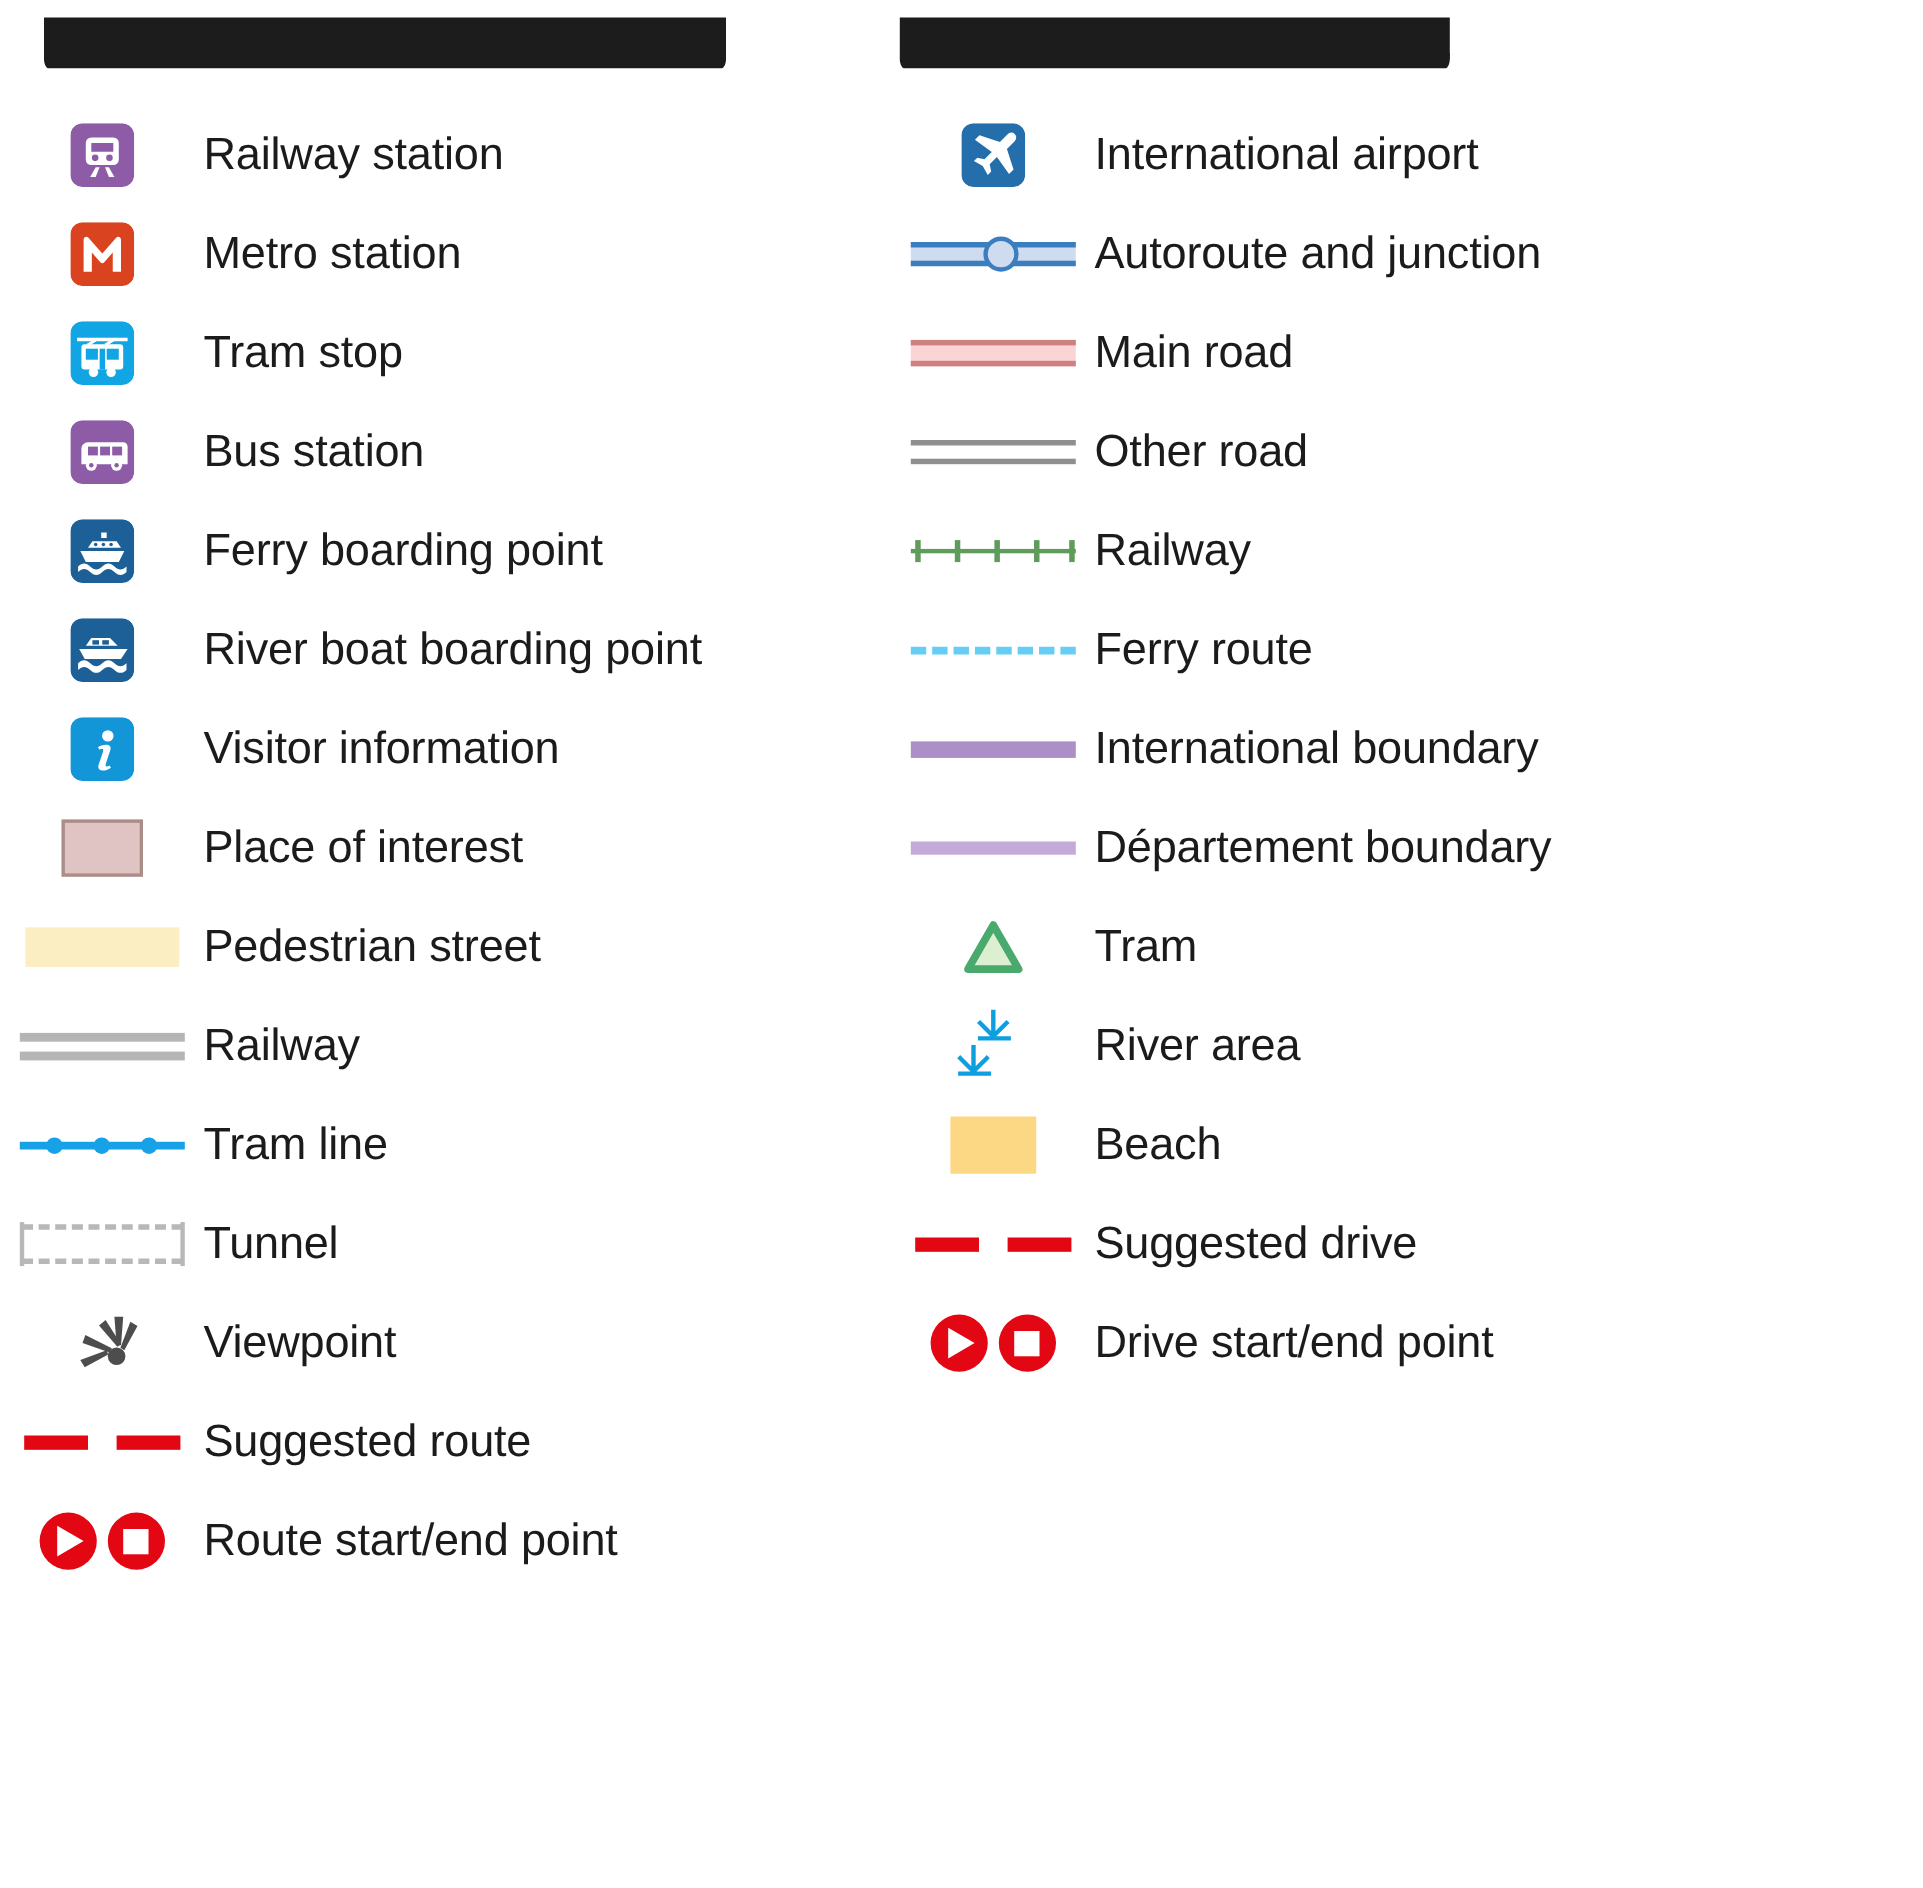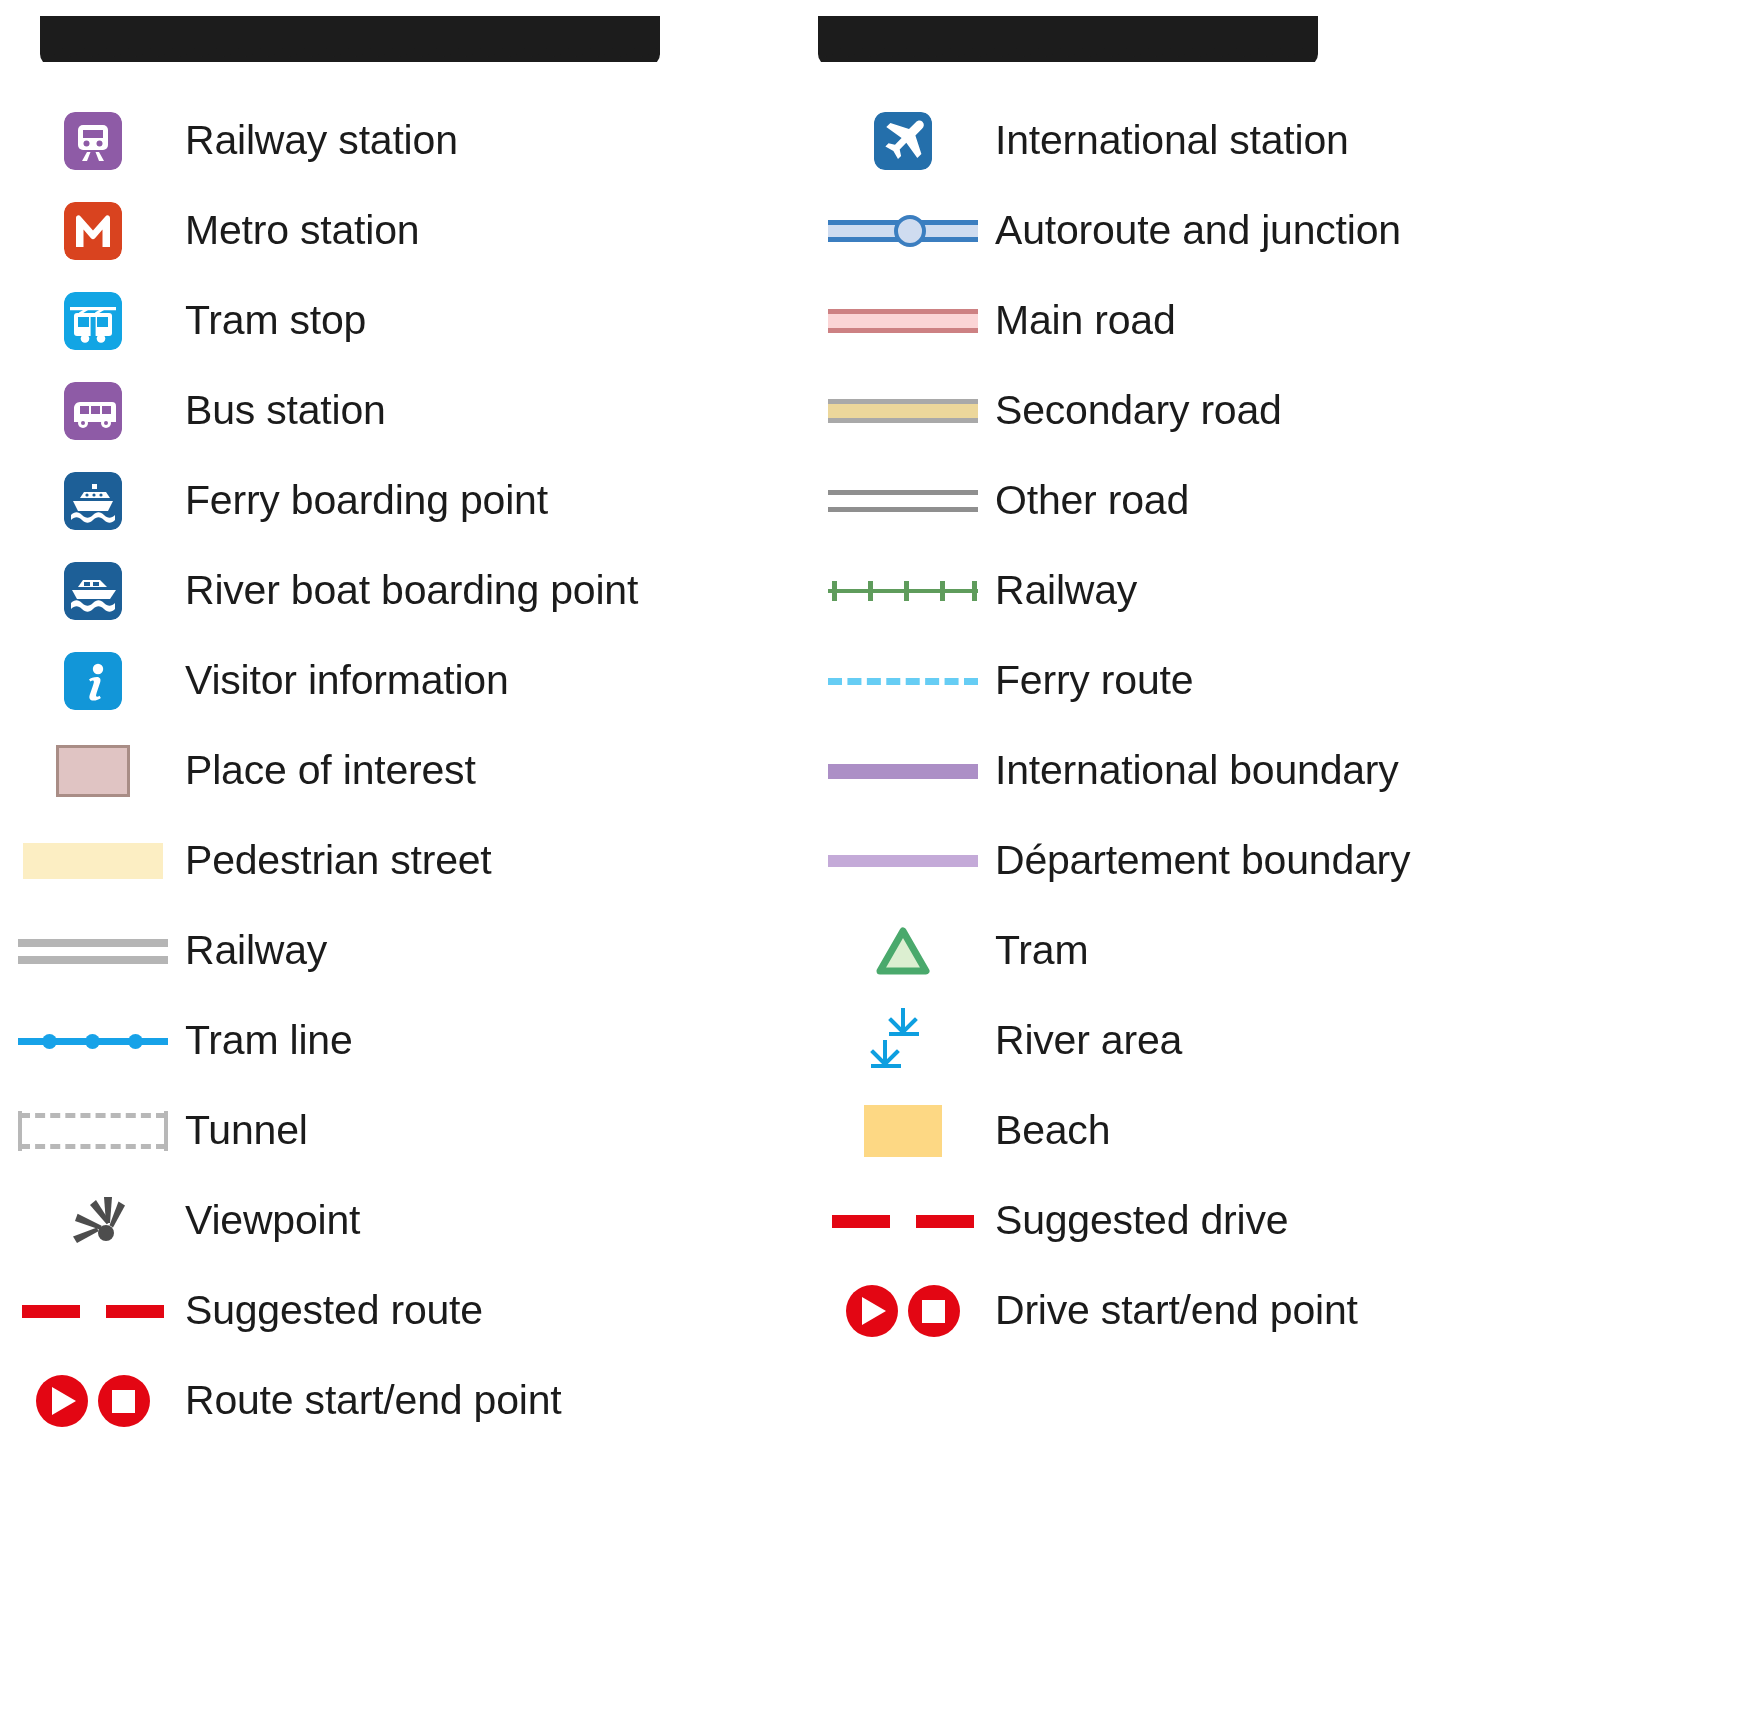--- a/index.html
+++ b/index.html
@@ -445,46 +445,40 @@
       <div class="teeth"></div>
     </div>
 
     <div class="row">
       <div class="sym">
         <svg class="pictogram" viewBox="0 0 58 58">
           <rect x="0" y="0" width="58" height="58" rx="11" fill="#246fab"></rect>
           <path d="M48.2 9.6c-1.7-1.7-4.5-1.3-6.6.8l-6.6 6.6L16.4 11l-4.1 4.1 15.3 11-6.6 6.6-6.5-1.4-3.1 3.1 8 4.6 4.6 8 3.1-3.1-1.4-6.5 6.6-6.6 11 15.3 4.1-4.1-6-18.6 6.6-6.6c2.1-2.1 2.5-4.9.8-6.6z" fill="#fff"></path>
         </svg>
       </div>
-      <div class="label">International station</div>
+      <div class="label">International airport</div>
     </div>
 
     <div class="row">
       <div class="sym">
         <div class="autoroute">
           <div class="band"></div>
           <div class="junction"></div>
         </div>
       </div>
       <div class="label">Autoroute and junction</div>
     </div>
 
     <div class="row">
       <div class="sym">
         <div class="roadband road-main"></div>
       </div>
       <div class="label">Main road</div>
     </div>
 
-    <div class="row">
-      <div class="sym">
-        <div class="roadband road-secondary"></div>
-      </div>
-      <div class="label">Secondary road</div>
-    </div>
 
     <div class="row">
       <div class="sym">
         <div class="roadband road-other"></div>
       </div>
       <div class="label">Other road</div>
     </div>
 
     <div class="row">
       <div class="sym">

